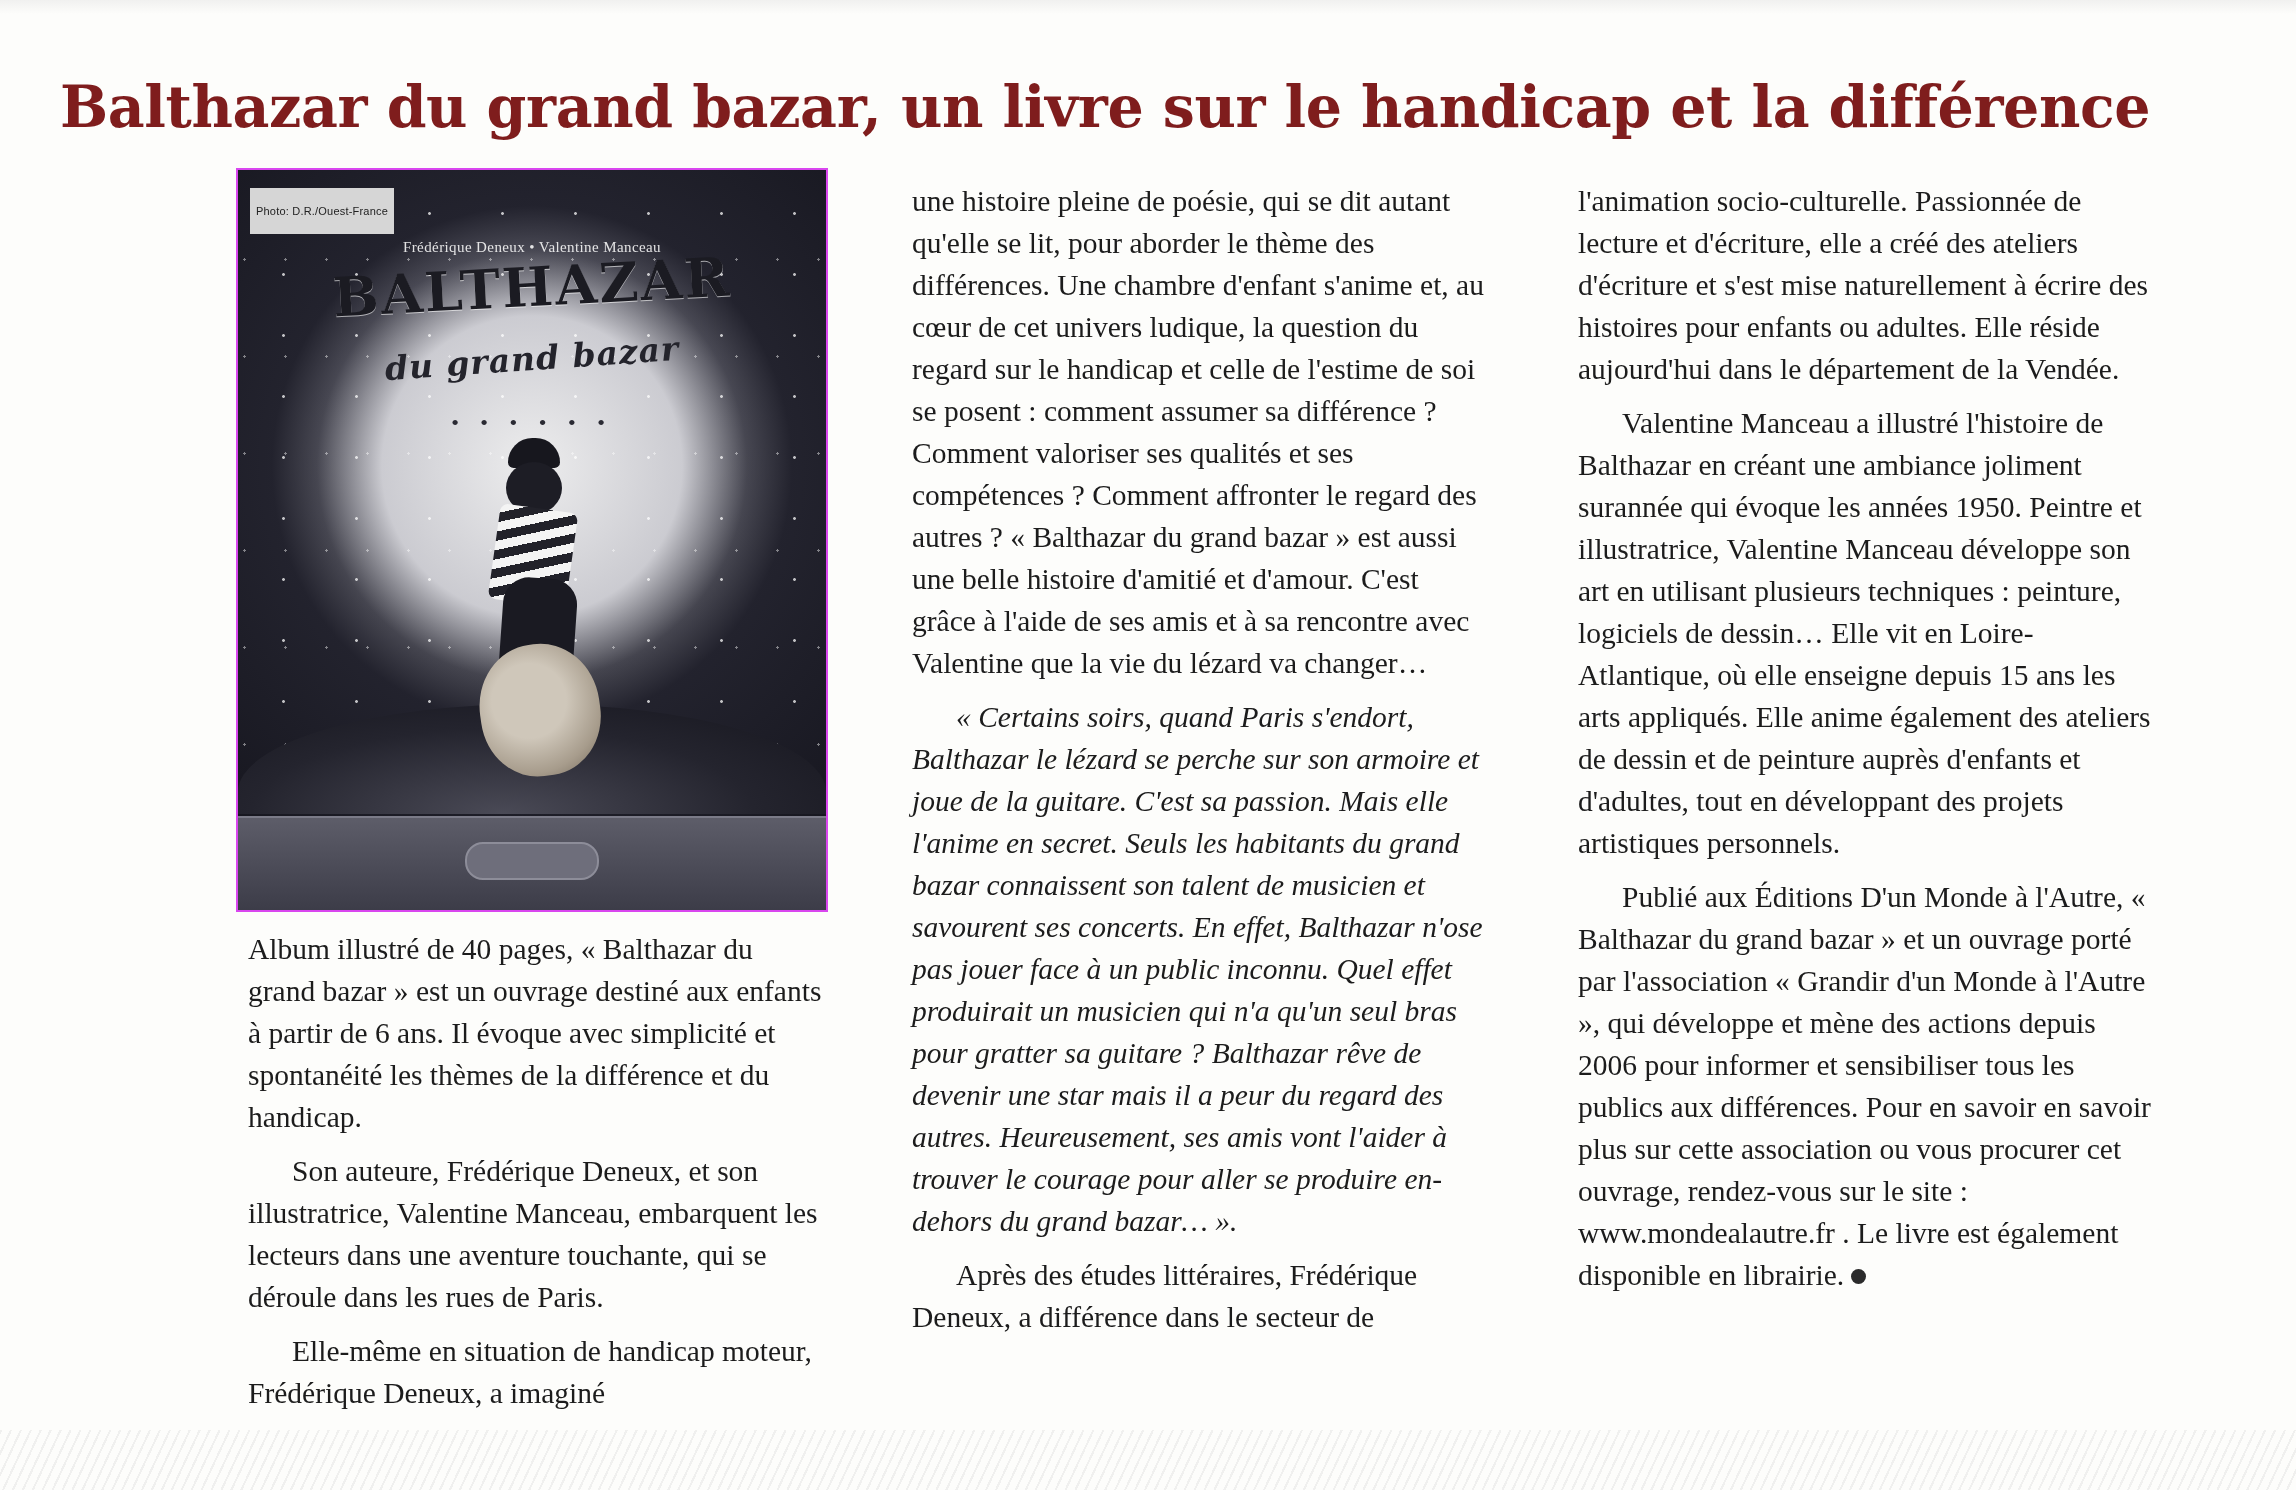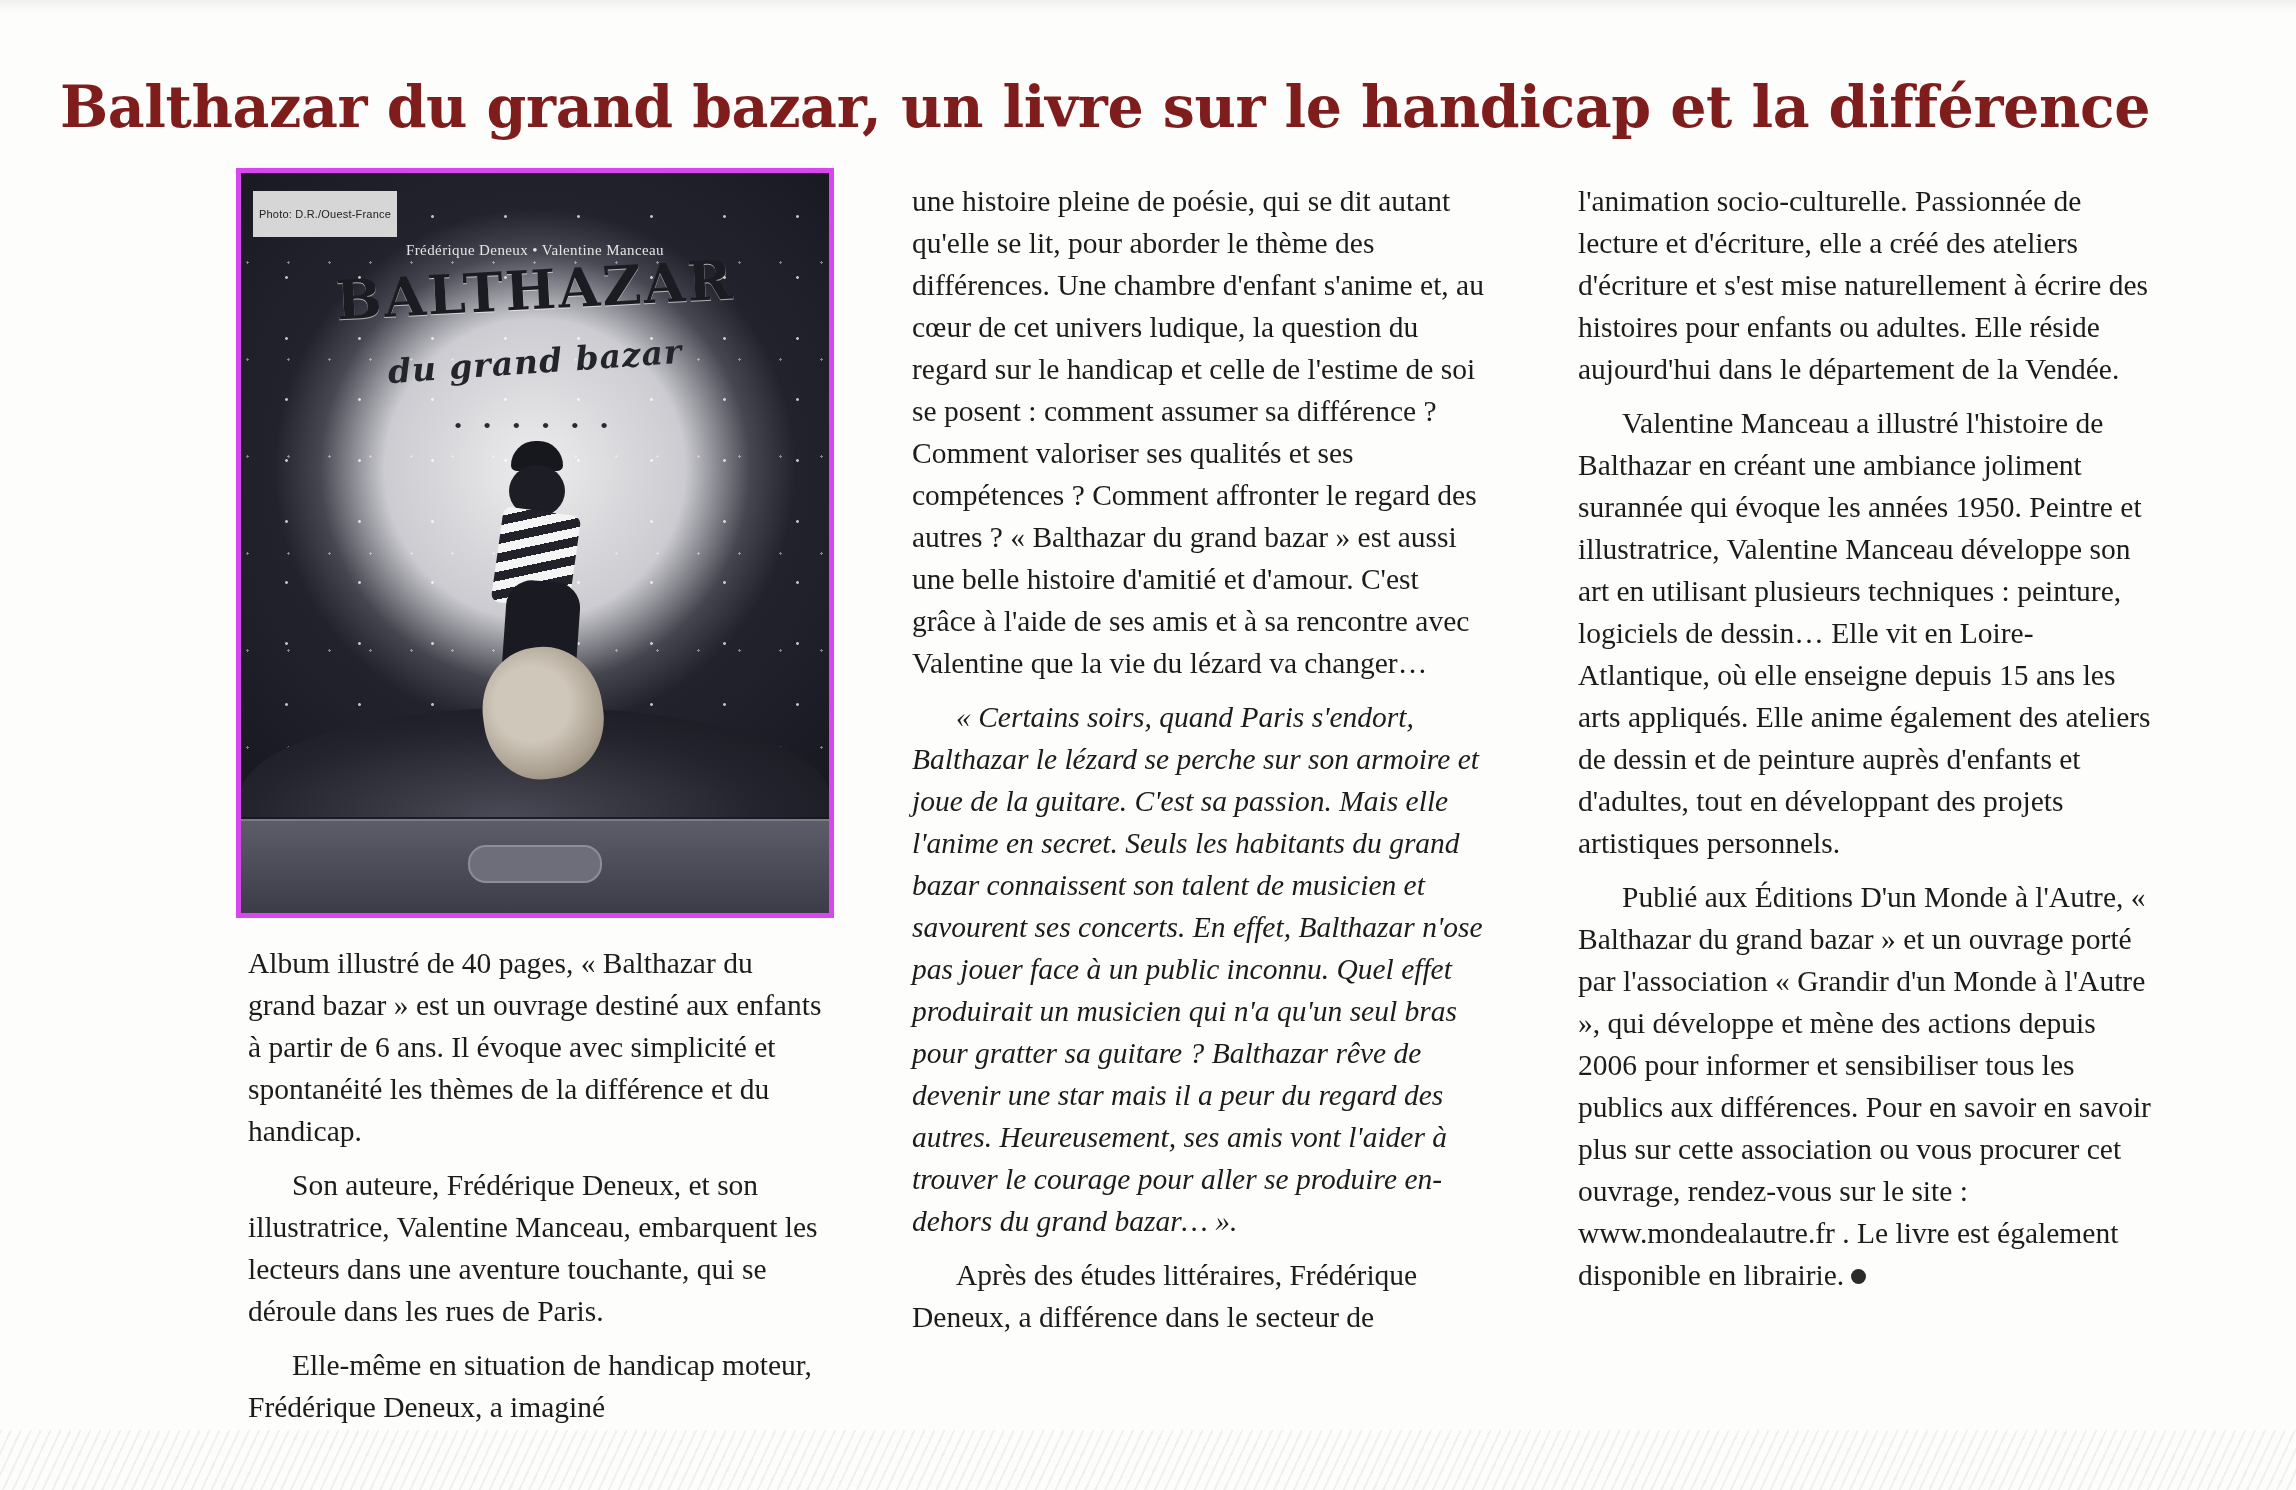--- a/index.html
+++ b/index.html
@@ -78,24 +78,24 @@
     text-align: left;
     color: #1c1c1c;
   }
   .col-1 { left: 0; }
   .col-2 { left: 664px; }
   .col-3 { left: 1330px; }
 
   .cover-figure {
     width: 588px;
     height: 740px;
-    margin: 0 0 24px 0;
+    margin: 0 0 16px 0;
     position: relative;
     background: #15151c;
-    border: 5px solid #d946ef;
+    border: 2px solid #d946ef;
     overflow: hidden;
   }
   .cover-inner {
     position: absolute;
     inset: 0;
     background:
       radial-gradient(circle at 50% 40%, rgba(255,255,255,0.92) 0px, rgba(235,235,240,0.85) 150px, rgba(160,160,172,0.35) 215px, rgba(35,35,46,0.97) 260px, #13131b 100%),
       linear-gradient(to bottom, #1b1b26 0%, #101018 100%);
   }
   .cover-stars {

